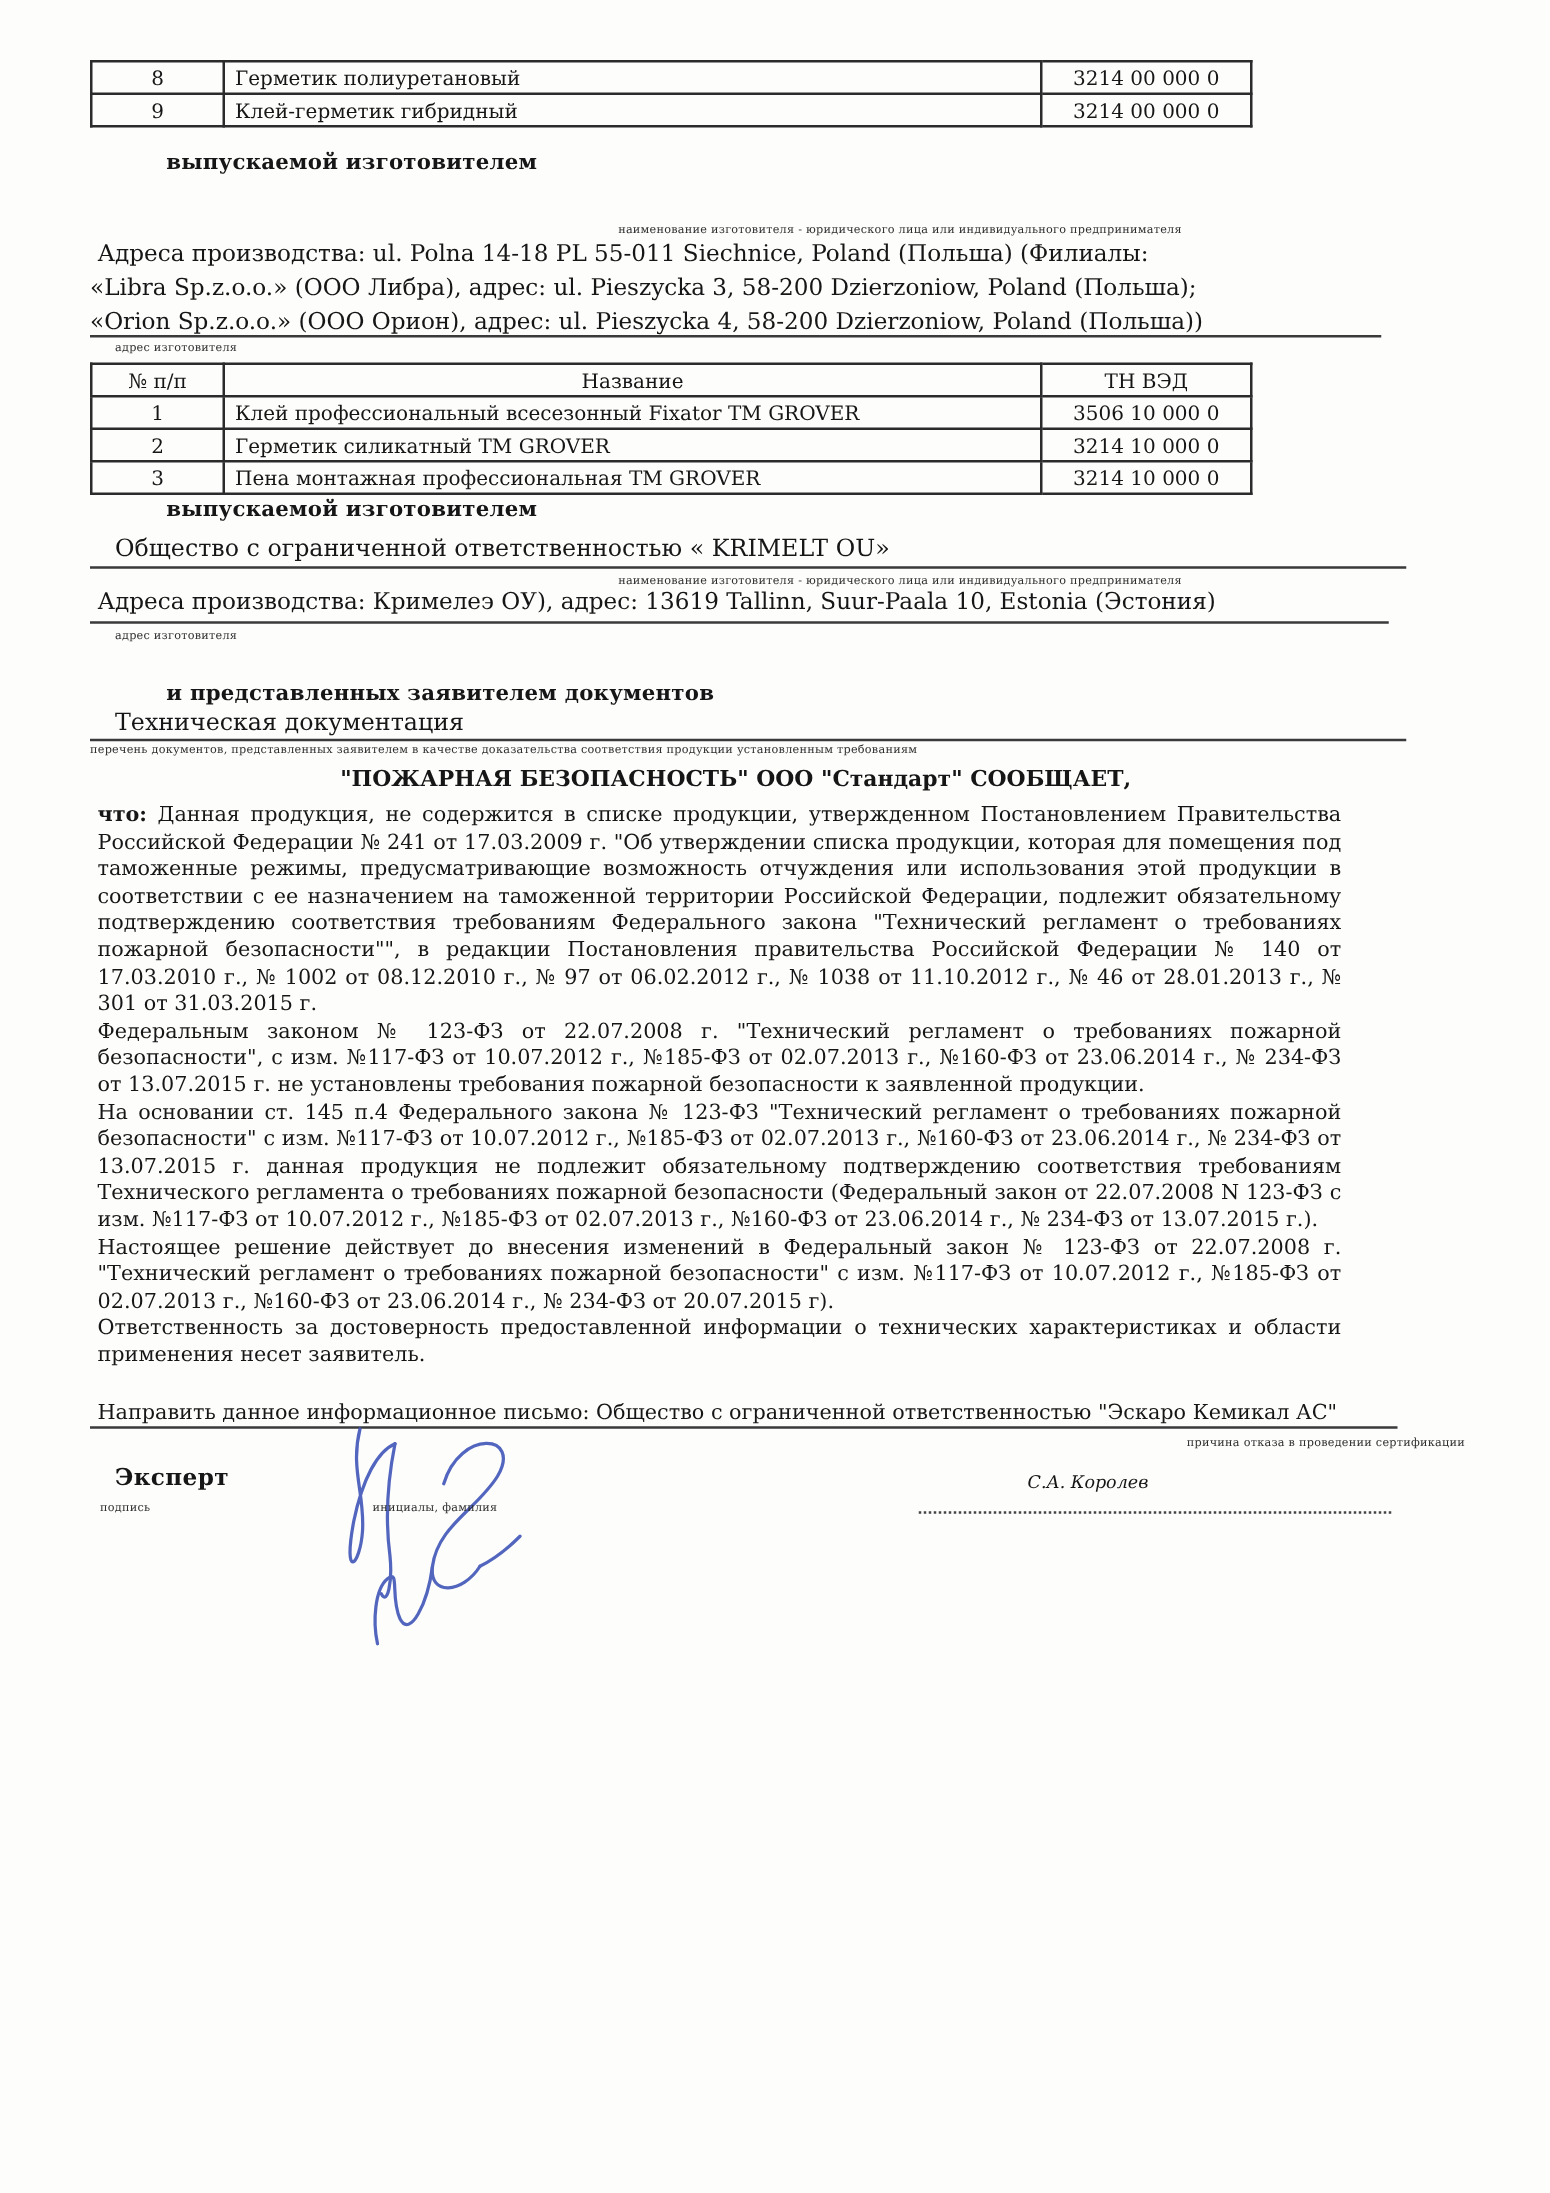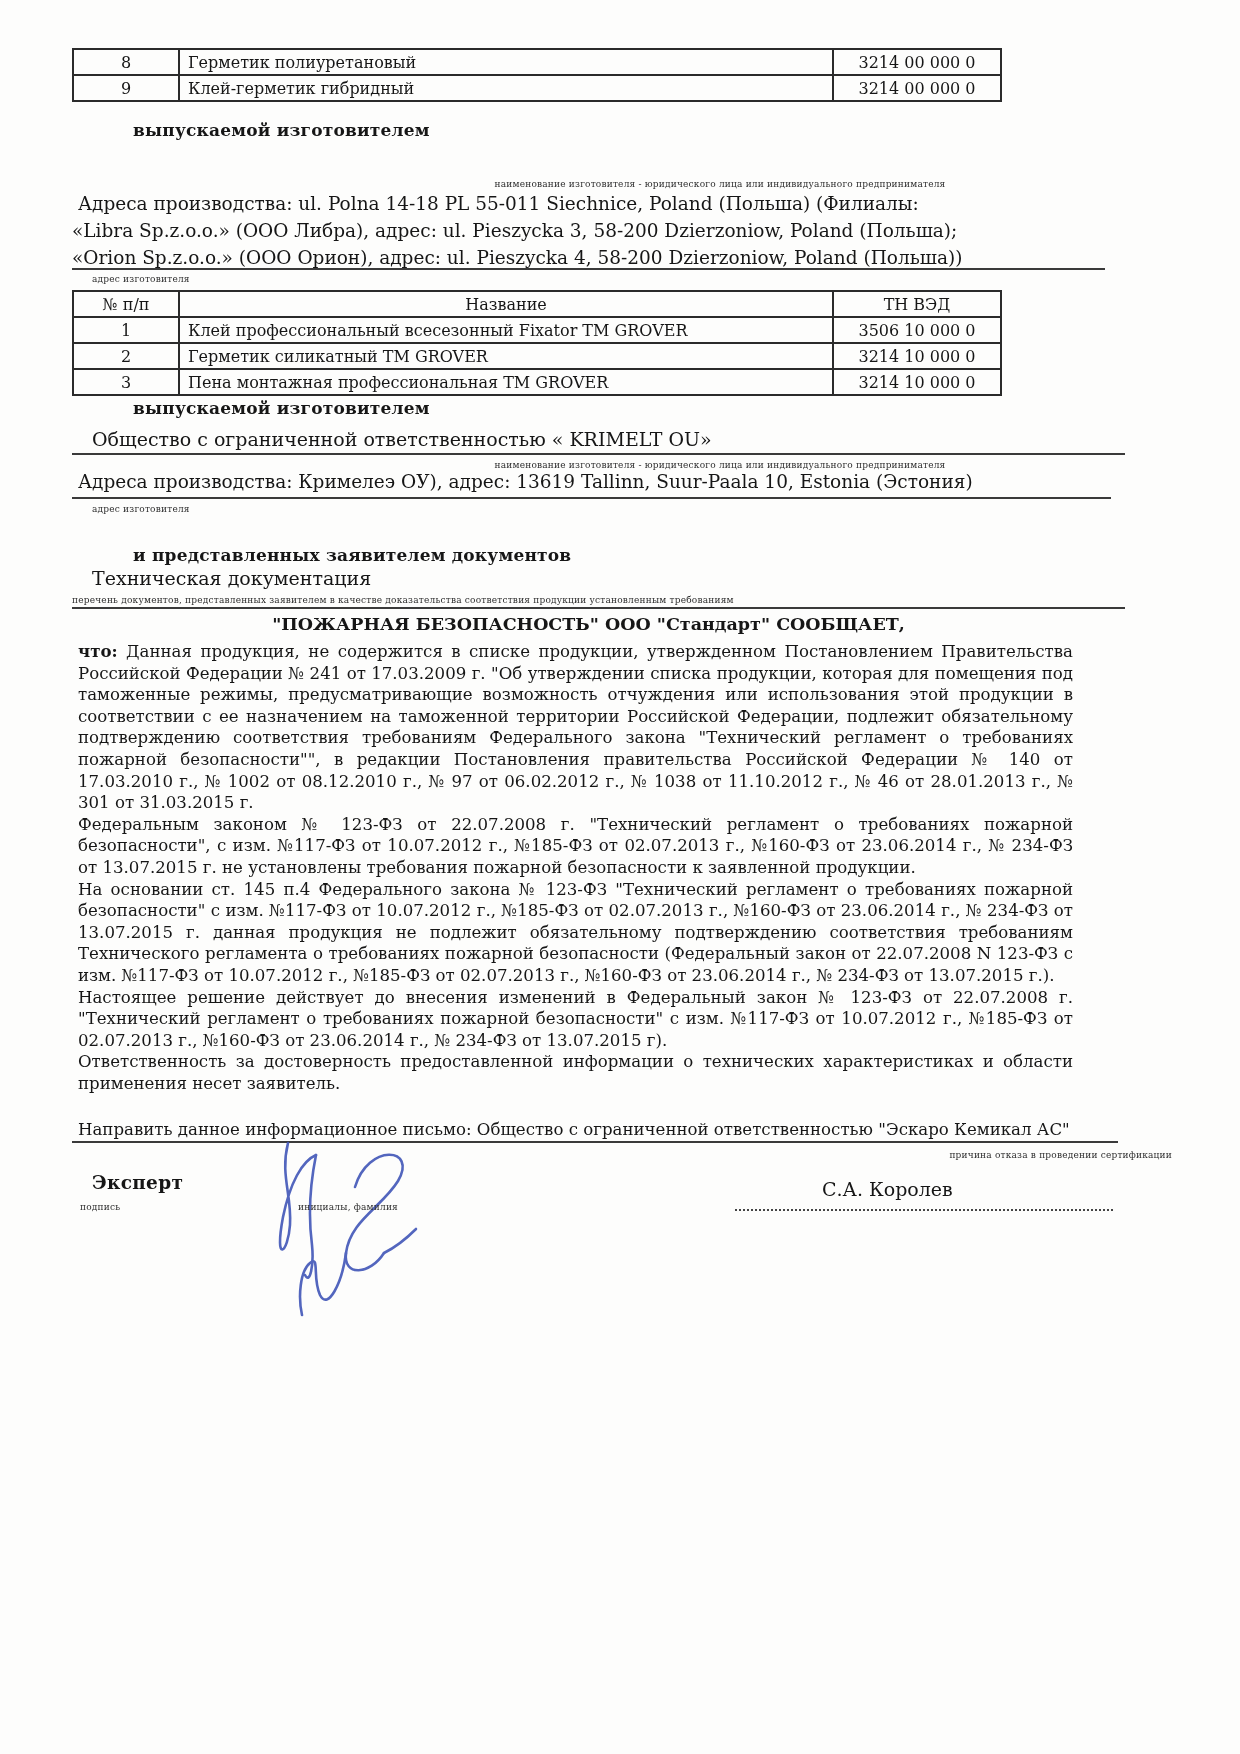--- a/index.html
+++ b/index.html
@@ -72,21 +72,21 @@
     width:995px;
   }
   .body-text p{margin:0;}
   .lead{font-weight:bold;}
   .p6-wrap{
     width:1040px;
     border-bottom:2px solid #3a3a3a;
     padding-bottom:2px;
     font-size:16.6px;
   }
-  .sig-name{font-size:19px;}
+  .sig-name{font-size:14px;font-style:italic;}
   .dotted-line{
     border-bottom:2px dotted #444;
     width:378px;
     height:1px;
   }
   .role{font-weight:bold;font-size:18.5px;letter-spacing:.3px;}
 </style>
 </head>
 <body>
 
@@ -146,30 +146,30 @@
 
   <div class="abs bold-label" style="left:92px;top:398px;">выпускаемой изготовителем</div>
 
   <div class="abs company-line" style="left:72px;top:428px;">Общество с ограниченной ответственностью « KRIMELT OU»</div>
   <div class="abs tiny-caption" style="left:420px;top:460px;width:600px;text-align:center;">наименование изготовителя - юридического лица или индивидуального предпринимателя</div>
 
   <div class="abs addr underline-full" style="left:72px;top:468px;width:1033px;padding-left:6px;padding-bottom:2px;">Адреса производства: Кримелеэ ОУ), адрес: 13619 Tallinn, Suur-Paala 10, Estonia (Эстония)</div>
   <div class="abs tiny-caption" style="left:92px;top:504px;">адрес изготовителя</div>
 
   <div class="abs bold-label" style="left:92px;top:545px;">и представленных заявителем документов</div>
-  <div class="abs doc-value underline-full" style="left:72px;top:567px;width:1033px;padding-left:20px;padding-bottom:18px;">Техническая документация</div>
+  <div class="abs doc-value underline-full" style="left:72px;top:567px;width:1033px;padding-left:20px;padding-bottom:2px;">Техническая документация</div>
   <div class="abs tiny-caption" style="left:72px;top:595px;width:1040px;">перечень документов, представленных заявителем в качестве доказательства соответствия продукции установленным требованиям</div>
 
   <div class="abs heading" style="left:72px;top:614px;">"ПОЖАРНАЯ БЕЗОПАСНОСТЬ" ООО "Стандарт" СООБЩАЕТ,</div>
 
   <div class="abs body-text" style="left:78px;top:641px;">
     <p><span class="lead">что:</span><span> Данная продукция, не содержится в списке продукции, утвержденном Постановлением Правительства Российской Федерации № 241 от 17.03.2009 г. "Об утверждении списка продукции, которая для помещения под таможенные режимы, предусматривающие возможность отчуждения или использования этой продукции в соответствии с ее назначением на таможенной территории Российской Федерации, подлежит обязательному подтверждению соответствия требованиям Федерального закона "Технический регламент о требованиях пожарной безопасности"", в редакции Постановления правительства Российской Федерации № 140 от 17.03.2010 г., № 1002 от 08.12.2010 г.,  № 97 от 06.02.2012 г.,  № 1038 от 11.10.2012 г., № 46 от 28.01.2013 г., № 301 от 31.03.2015 г.</span></p>
     <p>Федеральным законом № 123-ФЗ от 22.07.2008 г. "Технический регламент о требованиях пожарной безопасности", с изм. №117-ФЗ от 10.07.2012 г., №185-ФЗ от 02.07.2013 г., №160-ФЗ от 23.06.2014 г.,  № 234-ФЗ от 13.07.2015 г.  не установлены требования пожарной безопасности к заявленной продукции.</p>
     <p>На основании ст. 145 п.4 Федерального закона № 123-ФЗ "Технический регламент о требованиях пожарной безопасности" с изм. №117-ФЗ от 10.07.2012 г., №185-ФЗ от 02.07.2013 г., №160-ФЗ от 23.06.2014 г.,  № 234-ФЗ от 13.07.2015 г.  данная продукция не подлежит обязательному подтверждению соответствия требованиям Технического регламента о требованиях пожарной безопасности (Федеральный закон от 22.07.2008 N 123-ФЗ с изм. №117-ФЗ от 10.07.2012 г., №185-ФЗ от 02.07.2013 г., №160-ФЗ от 23.06.2014 г., № 234-ФЗ от 13.07.2015 г.).</p>
-    <p>Настоящее решение действует до внесения изменений в Федеральный закон № 123-ФЗ от 22.07.2008 г. "Технический регламент о требованиях пожарной безопасности" с изм. №117-ФЗ от 10.07.2012 г., №185-ФЗ от 02.07.2013 г., №160-ФЗ от 23.06.2014 г., № 234-ФЗ от 13.07.2015 г).</p>
+    <p>Настоящее решение действует до внесения изменений в Федеральный закон № 123-ФЗ от 22.07.2008 г. "Технический регламент о требованиях пожарной безопасности" с изм. №117-ФЗ от 10.07.2012 г., №185-ФЗ от 02.07.2013 г., №160-ФЗ от 23.06.2014 г., № 234-ФЗ от 20.07.2015 г).</p>
     <p>Ответственность за достоверность предоставленной информации о технических характеристиках и области применения несет заявитель.</p>
   </div>
 
   <div class="abs p6-wrap" style="left:72px;top:1120px;padding-left:6px;">Направить данное информационное письмо:  Общество с ограниченной ответственностью  "Эскаро Кемикал АС"</div>
   <div class="abs tiny-caption" style="left:72px;top:1150px;width:1100px;text-align:right;">причина отказа в проведении сертификации</div>
 
   <div class="abs role" style="left:92px;top:1172px;">Эксперт</div>
   <div class="abs tiny-caption" style="left:80px;top:1202px;text-align:right;">подпись</div>
 
   <svg class="abs" style="left:250px;top:1125px;" width="200" height="200" viewBox="0 0 200 200">

